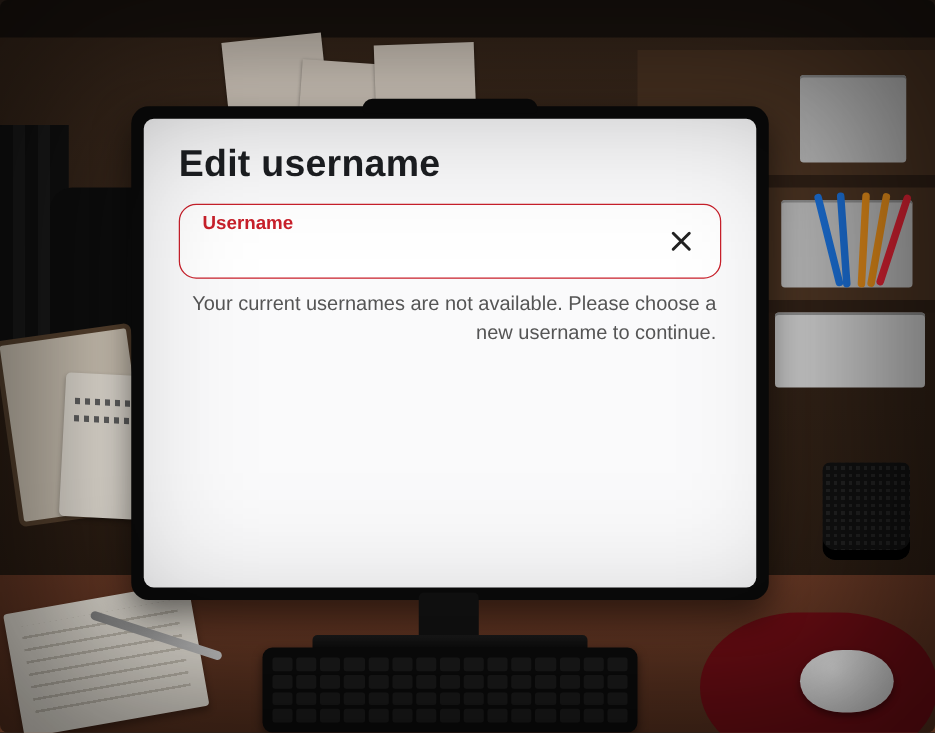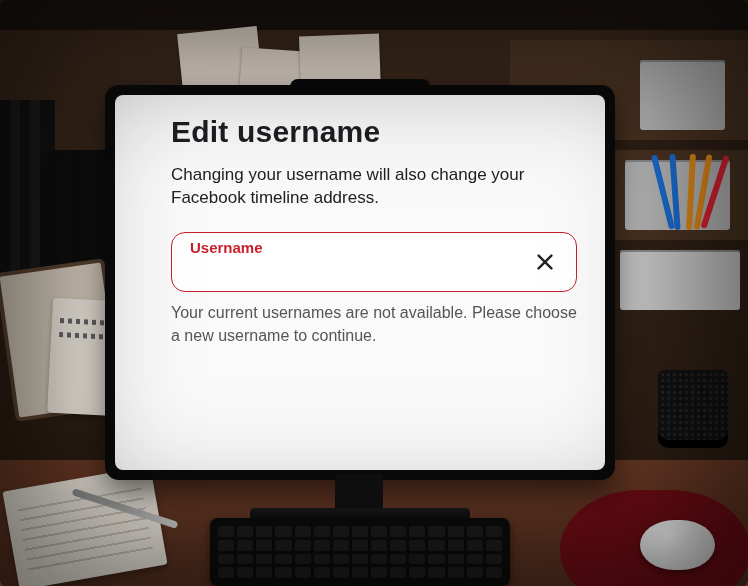--- a/index.html
+++ b/index.html
@@ -102,41 +102,41 @@
     .stand-base { position:absolute; top:508px; left:250px; width:220px; height:22px;
                   background:linear-gradient(#1a1a1a,#000); border-radius:4px 4px 10px 10px; }
 
     .keyboard { position:absolute; top:518px; left:210px; width:300px; height:68px;
                 background:#0c0c0c; border-radius:8px; padding:8px;
                 display:grid; grid-template-columns:repeat(15,1fr);
                 grid-template-rows:repeat(4,1fr); gap:3px; box-shadow:0 4px 8px rgba(0,0,0,.5);}
     .keyboard i { background:#1c1c1c; border-radius:2px; }
 
     
-    .dialog { position:absolute; inset:0; padding:20px 28px 18px 28px; color:#1c1e21;margin-left:28px; }
+    .dialog { position:absolute; inset:0; padding:20px 28px 18px 28px; color:#1c1e21; }
     .title { font-size:30px; font-weight:800; letter-spacing:.2px; margin-bottom:14px; }
     .subtitle { font-size:17px; line-height:1.38; color:#222; margin-bottom:22px; max-width:440px; }
 
     .field {
       position:relative; border:1.5px solid #c9202b; border-radius:14px;
       height:60px; padding:6px 58px 6px 18px; background:#fff;
     }
     .field-label { font-size:15px; font-weight:600; color:#c9202b; }
     .clear-btn {
       position:absolute; right:16px; top:50%; transform:translateY(-50%);
       width:30px; height:30px; display:flex; align-items:center; justify-content:center;
       color:#222; cursor:pointer; border:none; background:transparent; padding:0;
     }
     .field-input {
       position:absolute; left:18px; right:58px; bottom:10px; top:34px;
       border:none; outline:none; font-size:17px; background:transparent; color:#1c1e21;
     }
 
     .error-title { margin-top:18px; font-size:16px; font-weight:700; color:#c9202b; }
-    .error-msg { margin-top:10px; font-size:16px; line-height:1.42; color:#555; max-width:430px; }
+    .error-msg { margin-top:10px; font-size:16px; line-height:1.42; color:#555; max-width:430px;text-align:right; }
 
     
     .vig { position:absolute; inset:0; pointer-events:none;
            box-shadow: inset 0 0 140px 40px rgba(0,0,0,.55); border-radius:6px;}
   </style>
 </head>
 <body>
 
 <div class="scene">
   <div class="shelf shelf1"></div>
@@ -171,21 +171,20 @@
 </div>
 
 <div class="monitor-wrap">
   <div class="monitor">
     <div class="notch"></div>
     <div class="screen">
 
       <div class="dialog">
         <h1 class="title">Edit username</h1>
 
-        <p class="subtitle">Changing your username will also change your Facebook timeline address.</p>
 
         <div class="field">
           <div class="field-label">Username</div>
 
           <input class="field-input" type="text" value="" style="">
 
           <button class="clear-btn" aria-label="clear">
             <svg width="22" height="22" viewBox="0 0 24 24" fill="none" stroke="#222" stroke-width="2.6" stroke-linecap="round">
               <line x1="5" y1="5" x2="19" y2="19"></line>
               <line x1="19" y1="5" x2="5" y2="19"></line>

